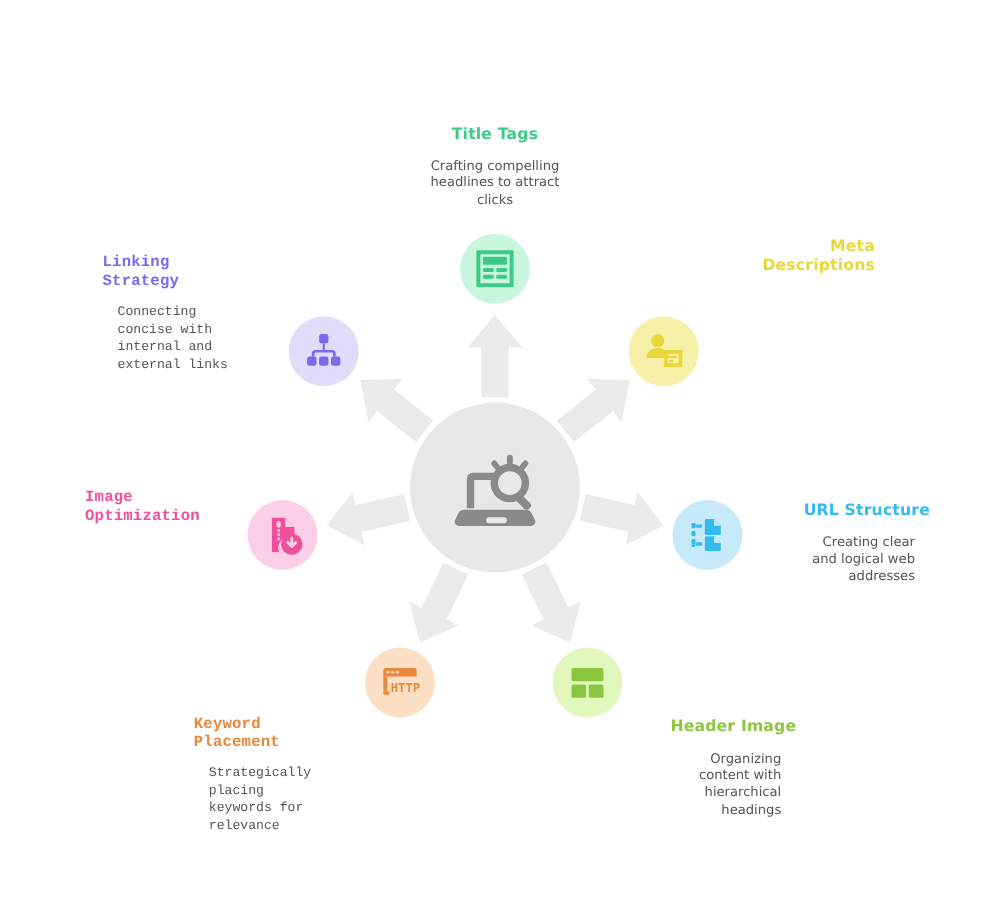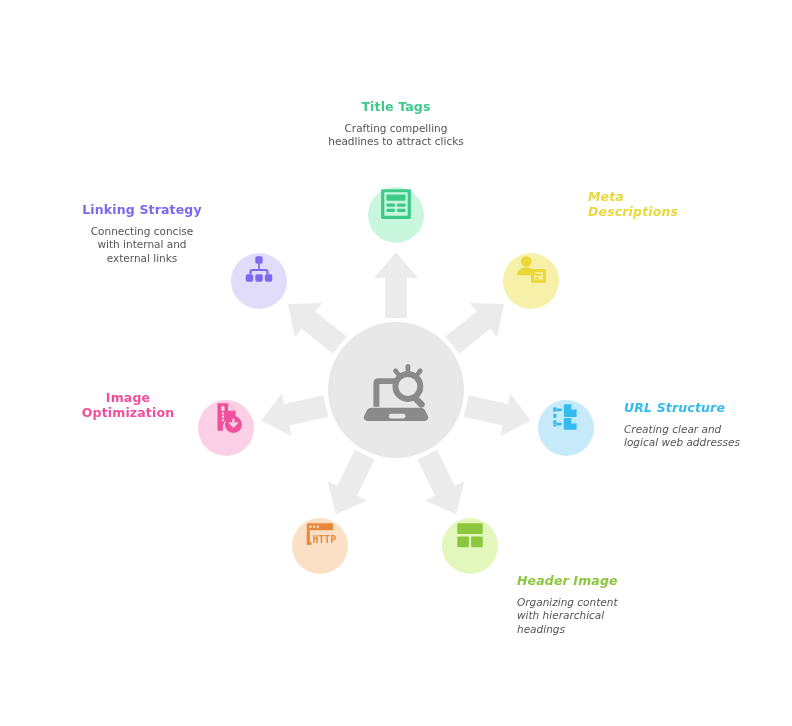--- a/index.html
+++ b/index.html
@@ -50,20 +50,21 @@
   }
 
   
   .node-circle {
     position: absolute;
     width: 56px;
     height: 56px;
     border-radius: 50%;
     z-index: 5;
     display: flex;
+    align-items: center;
     justify-content: center;
     text-decoration: underline;
   }
   .node-circle svg { width: 34px; height: 34px; display: block; }
 
   
   .node-text {
     position: absolute;
     z-index: 6;
   }
@@ -71,24 +72,24 @@
     font-size: 12.5px;
     font-weight: bold;
     line-height: 1.16;
     letter-spacing: 0.15px;
     margin: 0 0 7px 0;
   }
   .node-desc {
     font-size: 10.5px;
     line-height: 1.33;
     color: #555555;
-    margin: 0;
-  }
-  .align-left  { text-align: left; font-style: italic; }
-  .align-right { text-align: center; }
+    margin: 12px;
+  }
+  .align-left  { text-align: right; }
+  .align-right { text-align: left; font-family: Liberation Mono, monospace; }
   .align-center{ text-align: center; }
 </style>
 </head>
 <body>
 
 <div id="canvas">
 
   <svg id="arrows" viewBox="0 0 792 726" xmlns="http://www.w3.org/2000/svg">
     <g fill="#ebebeb">
 
@@ -215,20 +216,24 @@
       <g fill="#e8883a">
         <path d="M5 5h22a1.5 1.5 0 0 1 1.5 1.5v5H3.5v-5A1.5 1.5 0 0 1 5 5z"></path>
         <circle cx="7" cy="8.2" r="1.1" fill="#fbe0c6"></circle>
         <circle cx="10.5" cy="8.2" r="1.1" fill="#fbe0c6"></circle>
         <circle cx="14" cy="8.2" r="1.1" fill="#fbe0c6"></circle>
         <path d="M3.5 11.5h3v11h-3z"></path>
         <path d="M3.5 22.5h4.5v2.8H3.5z"></path>
         <text x="9" y="23.5" font-family="DejaVu Sans Mono, monospace" font-size="9.2" font-weight="bold" fill="#e8883a">HTTP</text>
       </g>
     </svg>
+  </div>
+  <div class="node-text align-right" style="left:155px; top:572px; width:120px;">
+    <div class="node-title" style="color:#e8883a;">Keyword Placement</div>
+    <div class="node-desc">Strategically placing keywords for relevance</div>
   </div>
 
   <div class="node-circle" style="left:198px; top:400px; background:#fbd0e6;">
     <svg viewBox="0 0 32 32">
       <g fill="#f0509b">
         <path d="M8 3h10l7 7v7.5a9 9 0 0 0-11.5 11.5H9a1 1 0 0 1-1-1V4a1 1 0 0 1 0-1z"></path>
         <path d="M18 3l7 7h-7z" fill="#fbd0e6"></path>
         <rect x="11.5" y="5.5" width="3.2" height="5" rx="1.6" fill="#fbd0e6"></rect>
         <circle cx="13.1" cy="12.6" r="1.1" fill="#fbd0e6"></circle>
         <circle cx="13.1" cy="15.8" r="1.1" fill="#fbd0e6"></circle>

